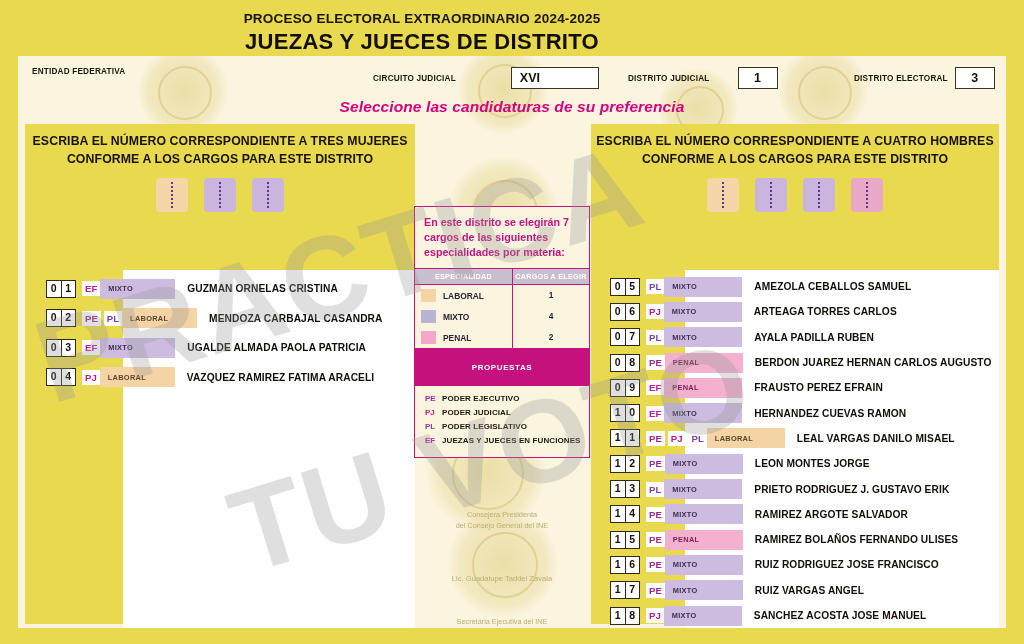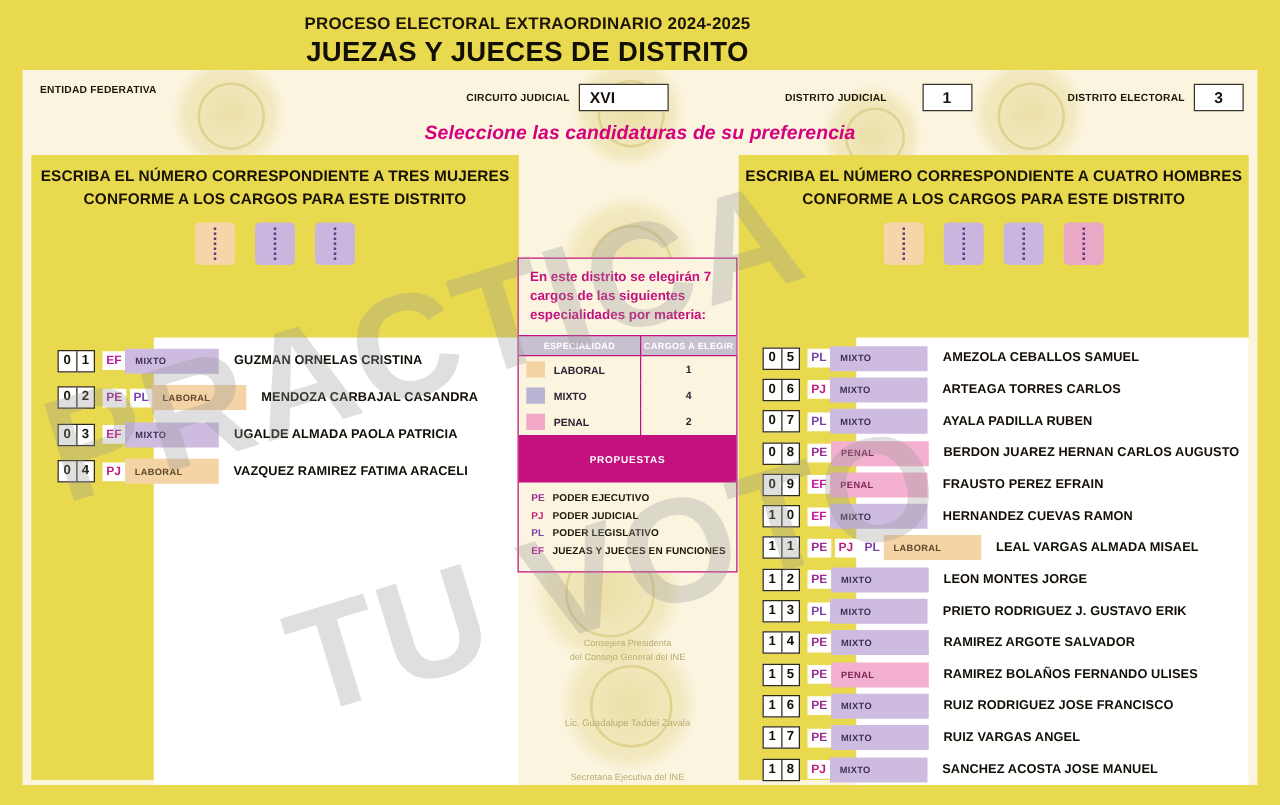--- a/index.html
+++ b/index.html
@@ -66,21 +66,21 @@
   }
   .idgroup { position: absolute; top: 11px; display: flex; align-items: center; gap: 7px; }
   .idlabel { font-size: 8.2px; font-weight: bold; color: #1c1708; letter-spacing: .2px; white-space: nowrap; }
   .idbox {
     background: #fff; border: 1.3px solid #3a3523;
     font-size: 12.5px; font-weight: bold; color: #17120a;
     display: flex; align-items: center;
     height: 22px; padding: 0 8px;
   }
   .idbox.wide { width: 140px; }
-  .idbox.med  { width: 72px; justify-content:flex-start; }
+  .idbox.med  { width: 88px; justify-content:flex-start;margin-left:48px; }
   .idbox.narrow { width: 40px; justify-content: center; padding: 0; }
 
   
   .select-line {
     position: absolute; left: 0; top: 42px; width: 988px;
     text-align: center;
     font-size: 15.5px; font-weight: bold; font-style: italic;
     color: #d6007f; letter-spacing: .1px;
   }
 
@@ -413,21 +413,21 @@
             <div class="numbox">
               <span>1</span>
               <span>1</span>
             </div>
             <div class="tags">
               <span class="tag PE">PE</span>
               <span class="tag PJ">PJ</span>
               <span class="tag PL">PL</span>
             </div>
             <div class="band b-laboral">LABORAL</div>
-            <div class="cname">LEAL VARGAS ALMADA MISAEL</div>
+            <div class="cname">LEAL VARGAS DANILO MISAEL</div>
           </div>
           <div class="crow" style="height: 25.3px;">
             <div class="numbox">
               <span>1</span>
               <span>2</span>
             </div>
             <div class="tags">
               <span class="tag PE">PE</span>
             </div>
             <div class="band b-mixto">MIXTO</div>

